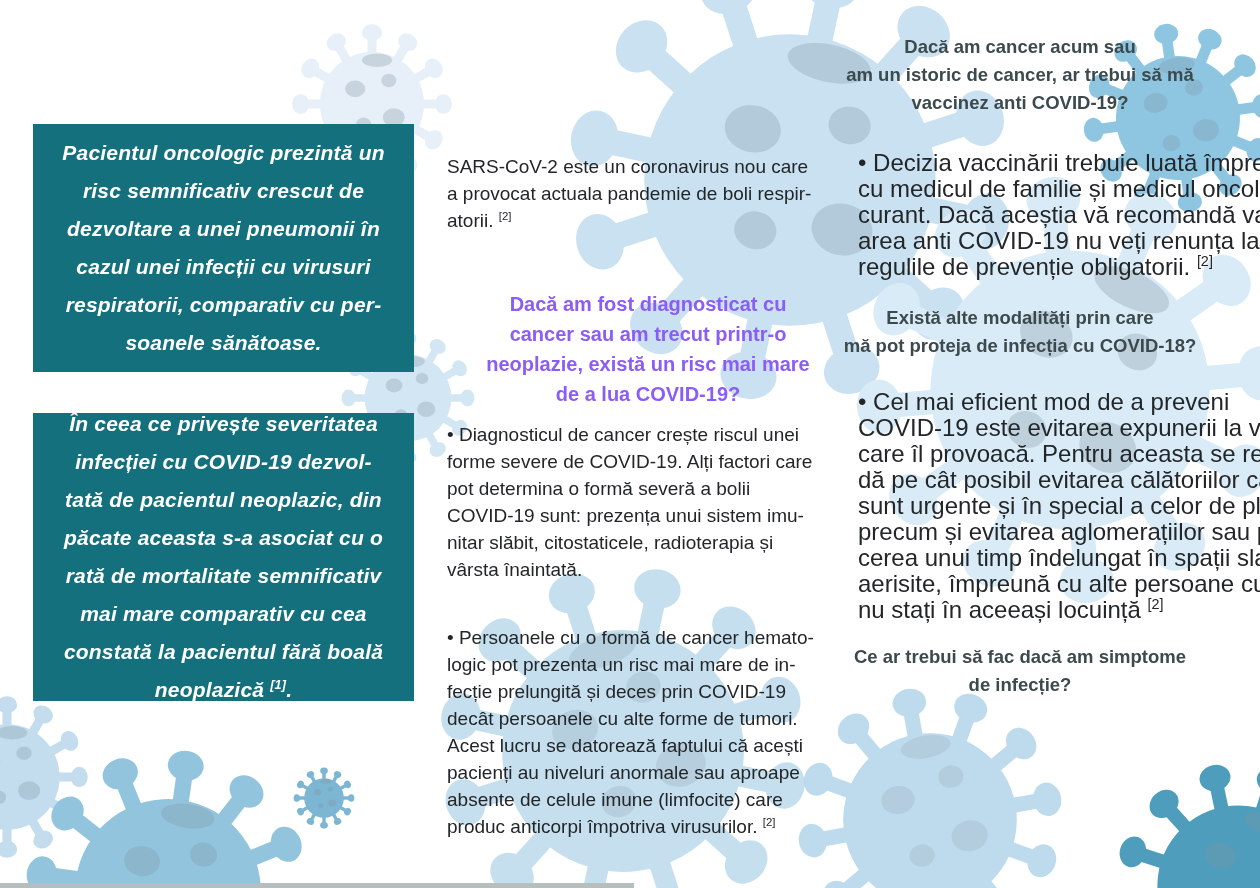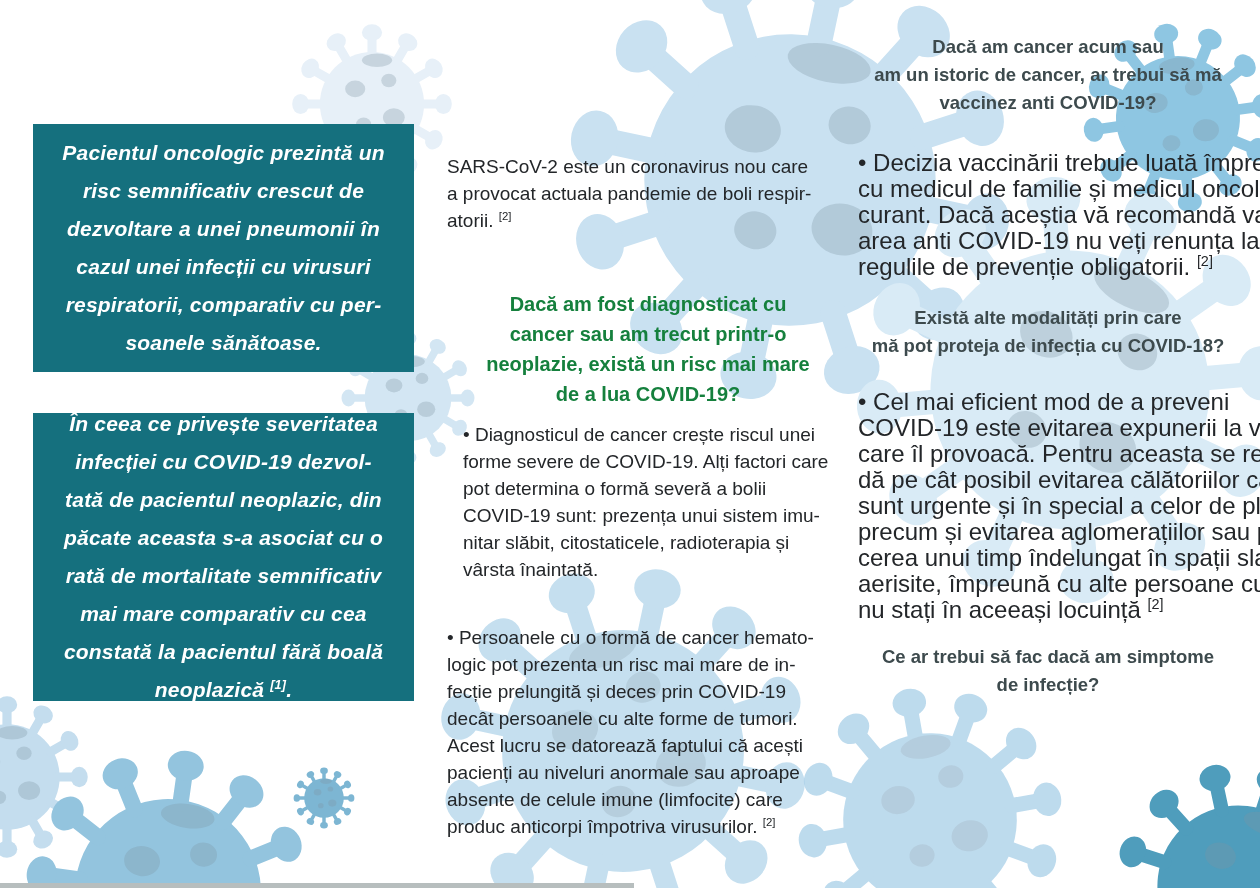--- a/index.html
+++ b/index.html
@@ -24,33 +24,33 @@
   #box1 { top:124px; height:248px; }
   #box2 { top:413px; height:288px; }
 
   
   .heading {
     position:absolute; z-index:2; font-weight:bold; text-align:center;
     white-space:pre;
   }
   .mid-heading { left:440px; width:416px; font-size:20px; line-height:30px; }
   #mid-heading1 { top:79px;  color:#e23f38; }
-  #mid-heading2 { top:289px; color:#15803d; }
-  .right-heading { left:836px; width:424px; font-size:18.5px; line-height:28px; color:#3d4a4d; }
+  #mid-heading2 { top:289px; color:#8b5cf6; }
+  .right-heading { left:808px; width:424px; font-size:18.5px; line-height:28px; color:#3d4a4d; }
   #r-heading1 { top:33px; }
   #r-heading2 { top:304px; }
   #r-heading3 { top:643px; }
 
   
   .para {
     position:absolute; z-index:2; color:#232629; white-space:pre;
   }
   .mid-para  { left:447px; width:420px; font-size:19px; line-height:27px; }
   #mid-para1 { top:153px; }
-  #mid-para2 { top:421px;margin-left:16px; }
+  #mid-para2 { top:421px; }
   #mid-para3 { top:624px; }
   .right-para { left:858px; width:400px; font-size:24px; line-height:26px; }
   #r-para1 { top:150px; }
   #r-para2 { top:389px; }
   #r-para3 { top:727px; }
 
   sup.ref { vertical-align:super; font-size:0.6em; line-height:0; }
 
   
   #scan-line {

